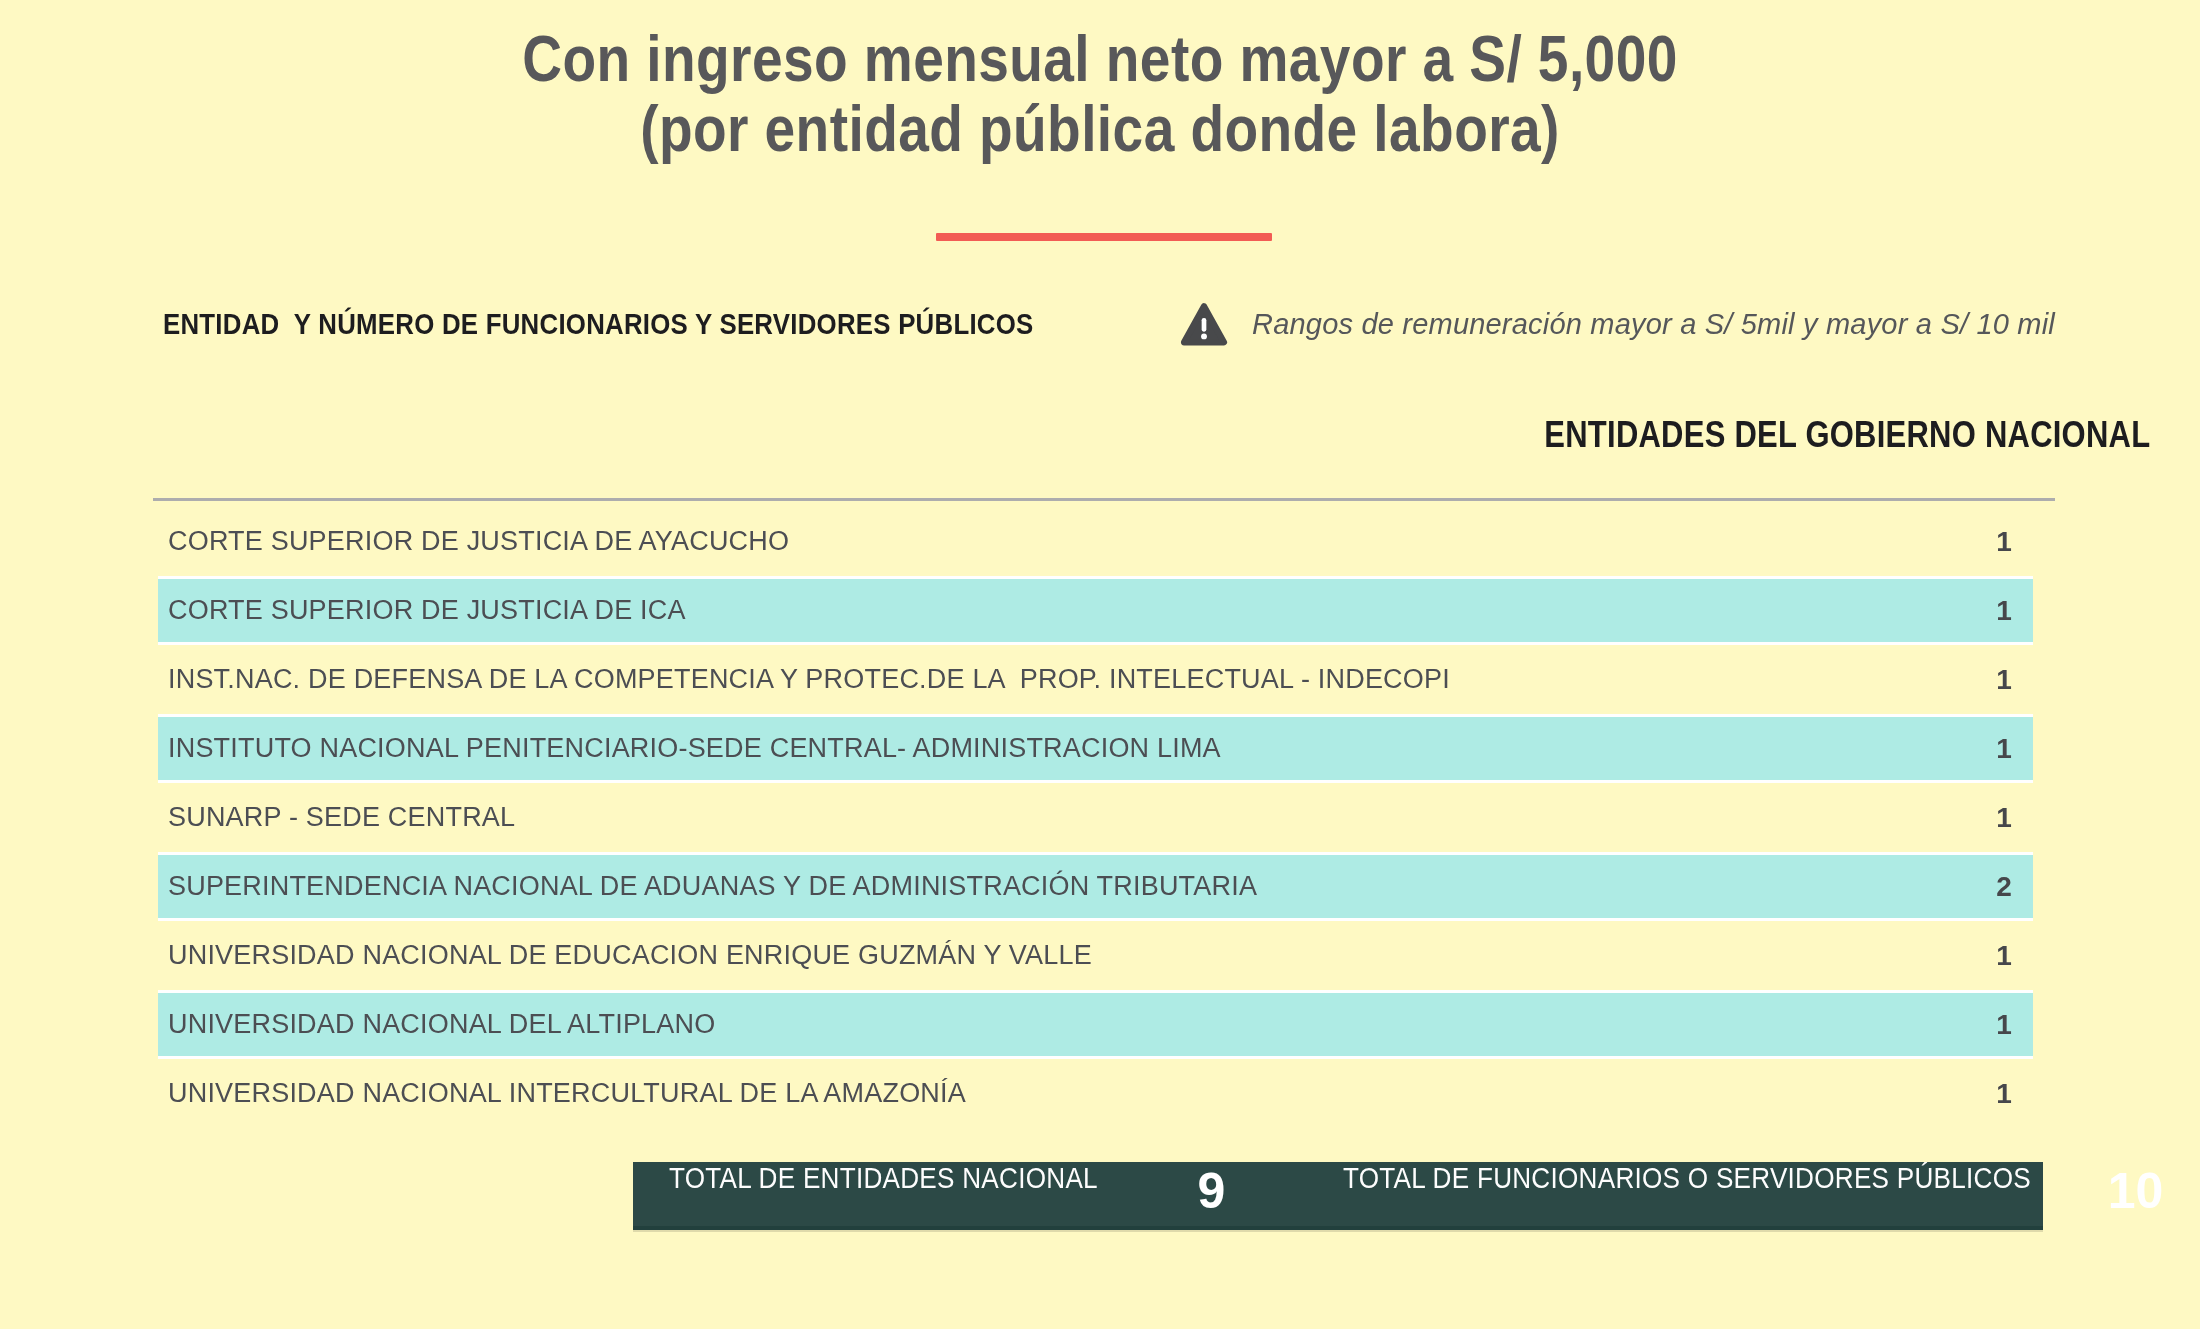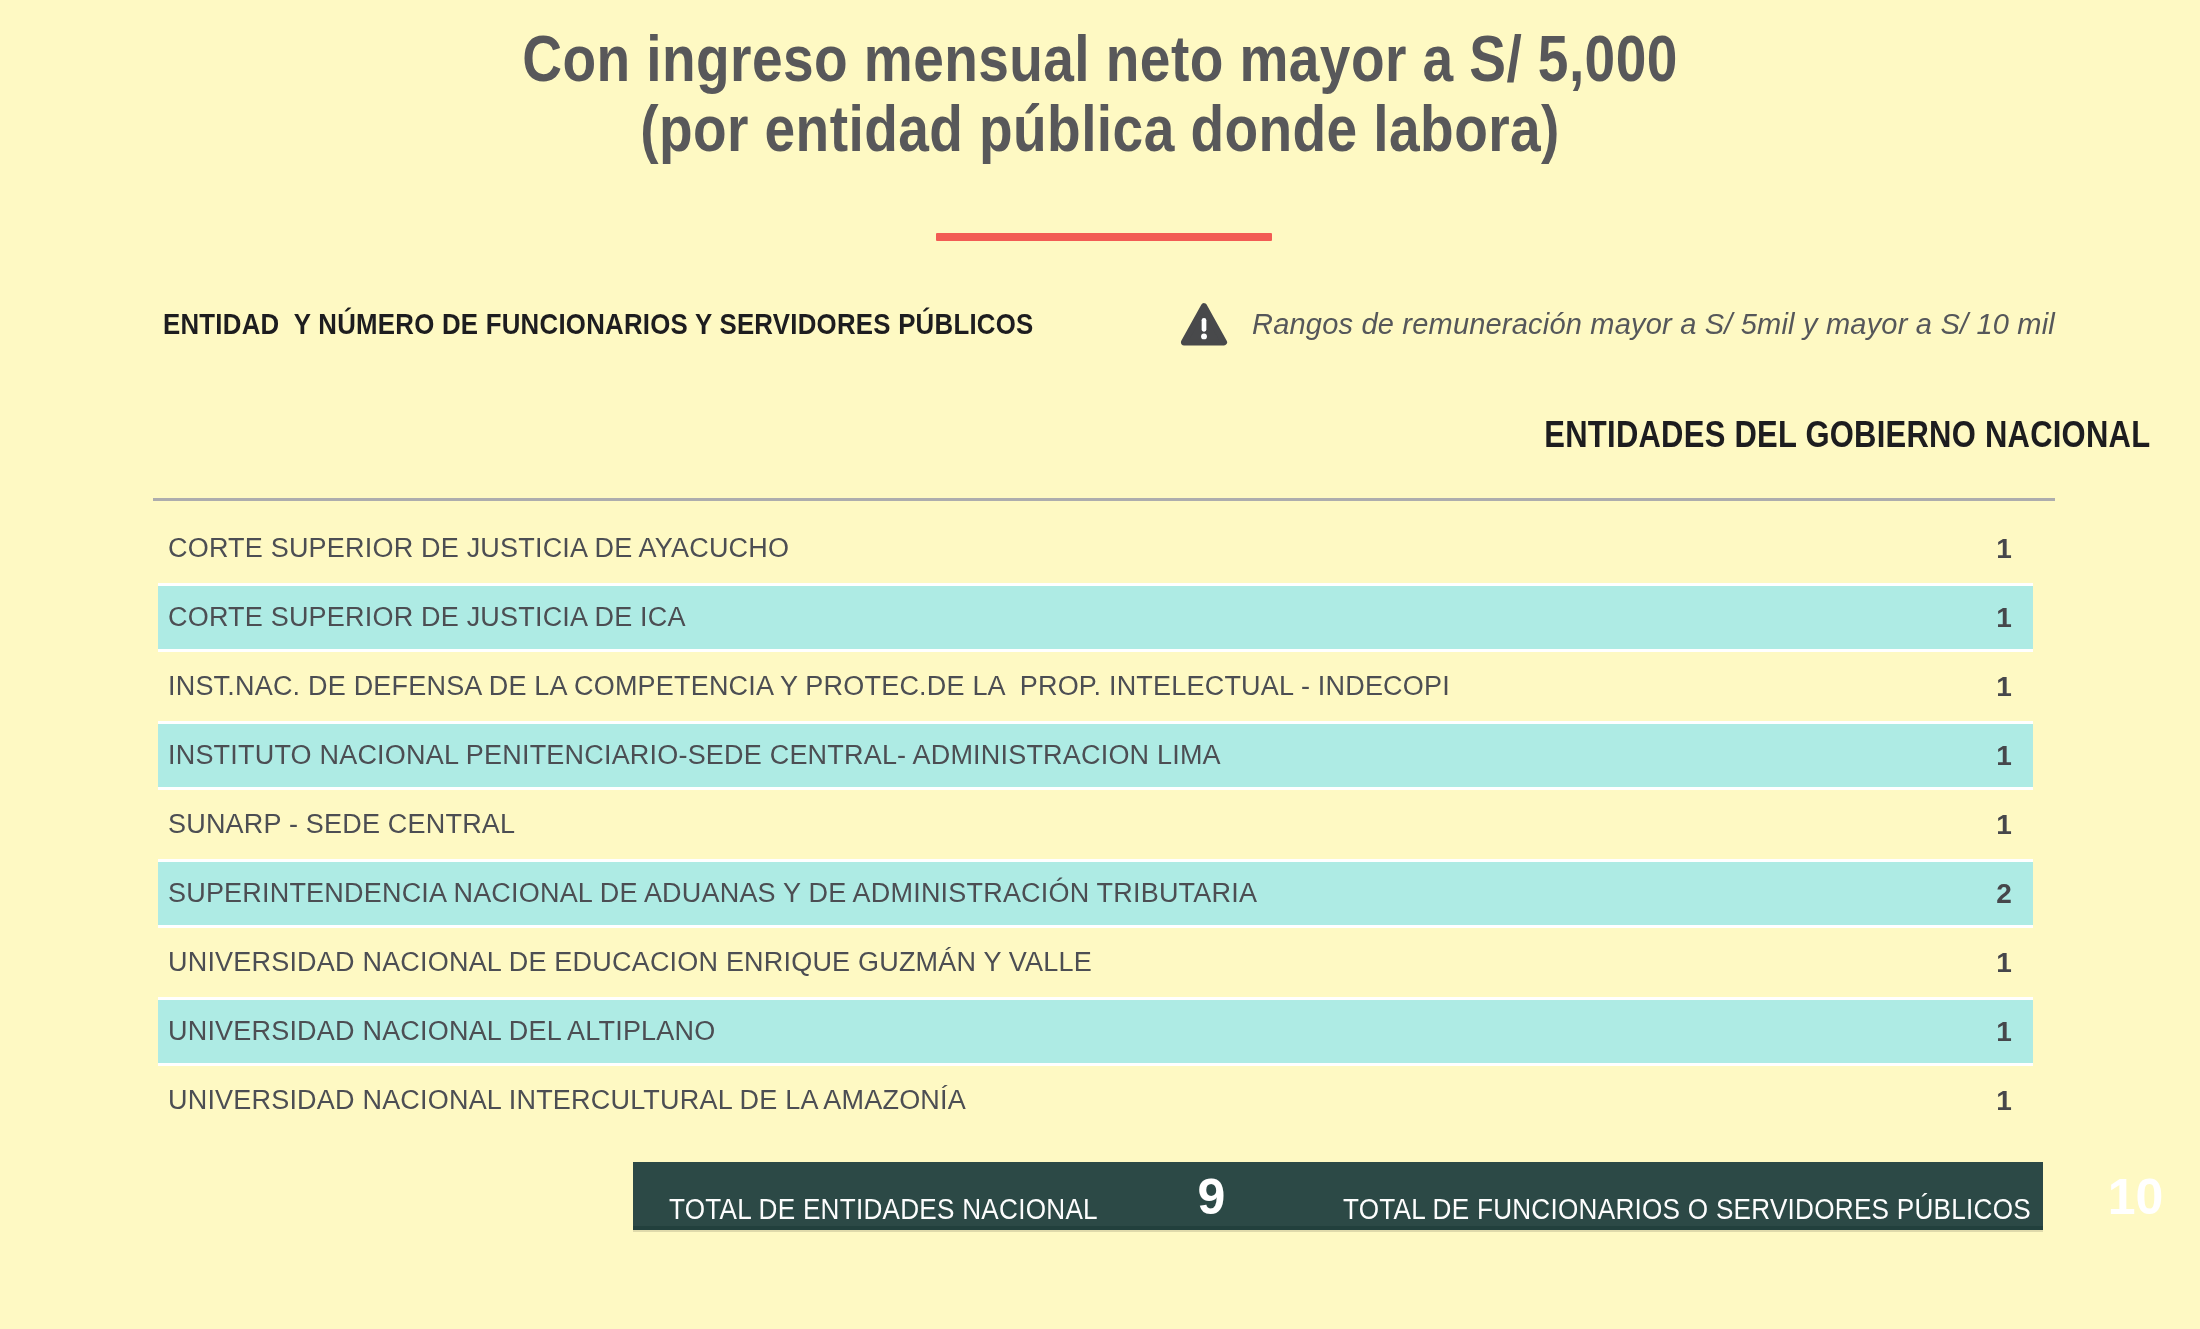--- a/index.html
+++ b/index.html
@@ -51,42 +51,42 @@
   
   .section-title-wrap{position:absolute;top:414px;left:0;width:2200px;text-align:right;}
   .section-title{
     display:inline-block;font-size:36px;font-weight:bold;color:var(--heading);
     transform:scaleX(0.86);transform-origin:50% 50%;letter-spacing:0.3px;
   }
 
   
   .entity-table{
     position:absolute;top:498px;left:153px;width:1902px;
-    border-top:3px solid var(--sep);padding-top:13px;
+    border-top:3px solid var(--sep);padding-top:6px;
   }
   .row{
     width:1875px;margin-left:5px;height:69px;
     display:flex;align-items:center;
   }
   .row.highlight{
     background:var(--teal);
     border-top:3px solid #fff;border-bottom:3px solid #fff;
   }
   .row-name{
     flex:1;padding-left:10px;font-size:27px;color:var(--rowtext);
     white-space:pre-wrap;letter-spacing:0.2px;
   }
   .row-value{
     width:58px;text-align:center;font-weight:bold;font-size:28px;color:#46474b;
   }
 
   
   .totals-bar{
     position:absolute;top:1162px;left:633px;width:1410px;height:68px;
-    background:var(--dark);color:#fff;display:flex;align-items:flex-end;
+    background:var(--dark);color:#fff;display:flex;align-items:flex-start;
     border-bottom:4px solid #22403d;
     box-shadow:0 2px 0 rgba(0,0,0,0.12);
   }
   .totals-label{
     font-size:29px;color:#fdfdfd;letter-spacing:0.3px;
     transform:scaleX(0.9);transform-origin:left center;white-space:nowrap;
   }
   .totals-label.first{margin-left:36px;}
   .totals-label.second{margin-left:118px;}
   .totals-value{font-size:50px;font-weight:bold;color:#fff;}

